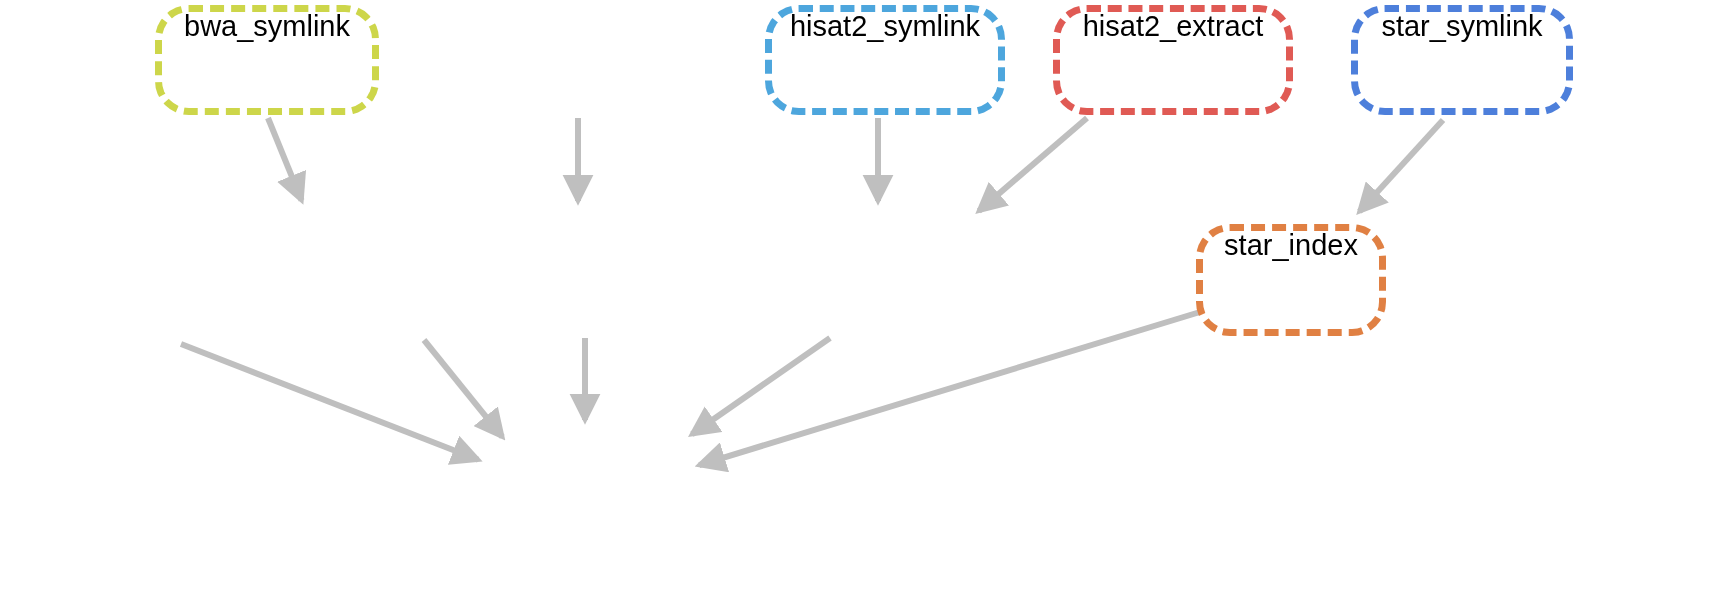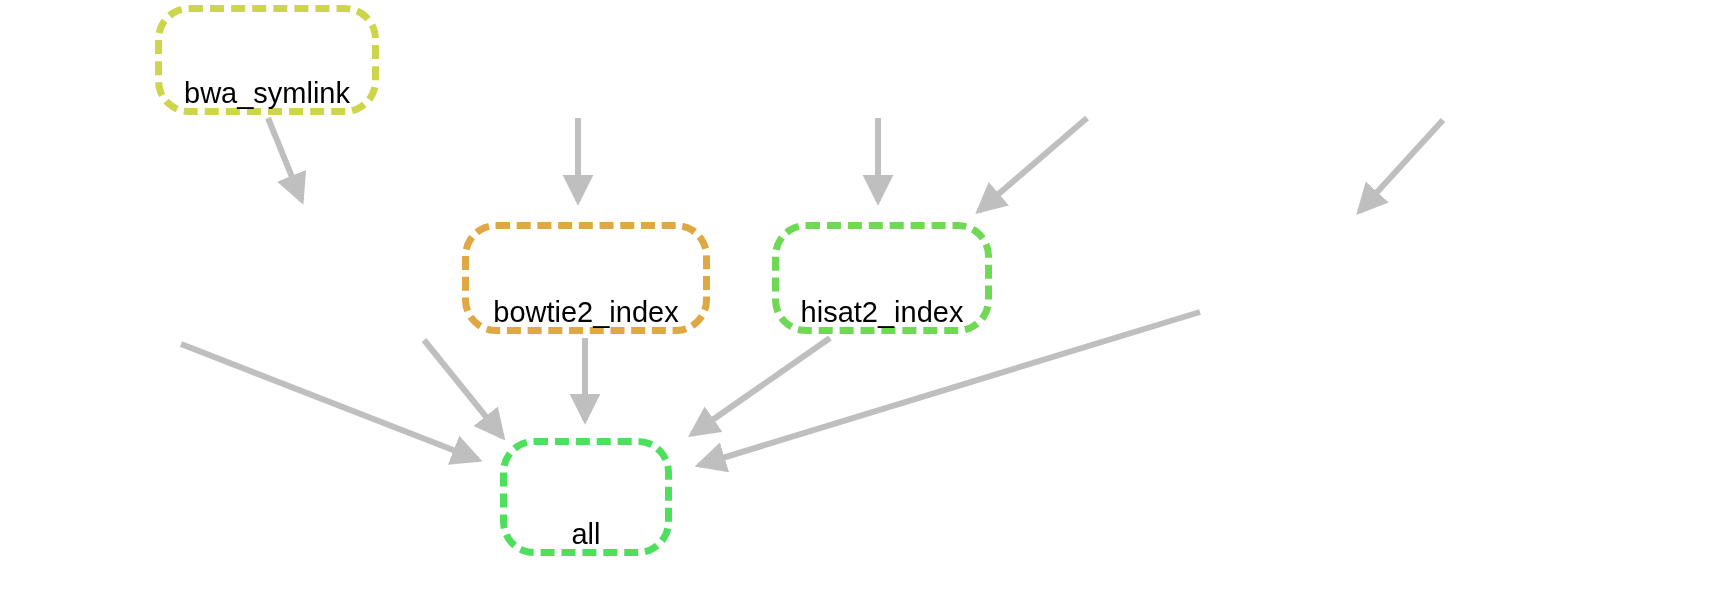--- a/index.html
+++ b/index.html
@@ -26,21 +26,21 @@
     height: 614px;
   }
   .dag-node {
     position: absolute;
     box-sizing: border-box;
     border-style: dashed;
     border-width: 7px;
     border-radius: 34px;
     background: transparent;
     display: flex;
-    align-items: flex-end;
+    align-items: flex-start;
     justify-content: center;
     z-index: 3;
   }
   .dag-node-label {
     font-family: "Liberation Sans", sans-serif;
     font-size: 29px;
     color: #000000;
     white-space: nowrap;
     letter-spacing: 0px;
     line-height: 1;
@@ -70,31 +70,34 @@
         <line x1="830" y1="338" x2="691.9441602099372" y2="434.27578301149117" stroke="#bfbfbf" stroke-width="6" marker-end="url(#arrowhead)"></line>
         <line x1="1200" y1="312" x2="699.2577325744793" y2="465.03148598304114" stroke="#bfbfbf" stroke-width="6" marker-end="url(#arrowhead)"></line>
       </g>
   </svg>
 
   <div class="dag-node" style="left: 155px; top: 5px; width: 224px; height: 110px; border-color: rgb(205, 214, 74);">
     <span class="dag-node-label">bwa_symlink</span>
   </div>
 
 
+  <div class="dag-node" style="left: 765px; top: 5px; width: 240px; height: 110px; border-color: rgb(77, 166, 221);">
+    <span class="dag-node-label">hisat2_symlink</span>
+  </div>
+
+  <div class="dag-node" style="left: 1053px; top: 5px; width: 240px; height: 110px; border-color: rgb(224, 90, 84);">
+    <span class="dag-node-label">hisat2_extract</span>
+  </div>
+
+  <div class="dag-node" style="left: 1351px; top: 5px; width: 222px; height: 110px; border-color: rgb(77, 127, 219);">
+    <span class="dag-node-label">star_symlink</span>
+  </div>
 
 
 
 
 
-  <div class="dag-node" style="left: 462px; top: 222px; width: 248px; height: 112px; border-color: rgb(223, 168, 68);">
-    <span class="dag-node-label">bowtie2_index</span>
+  <div class="dag-node" style="left: 1196px; top: 224px; width: 190px; height: 112px; border-color: rgb(224, 128, 67);">
+    <span class="dag-node-label">star_index</span>
   </div>
 
-  <div class="dag-node" style="left: 772px; top: 222px; width: 220px; height: 112px; border-color: rgb(111, 216, 84);">
-    <span class="dag-node-label">hisat2_index</span>
-  </div>
-
-
-  <div class="dag-node" style="left: 500px; top: 438px; width: 172px; height: 118px; border-color: rgb(78, 224, 92);">
-    <span class="dag-node-label">all</span>
-  </div>
 
 </div>
 
 </body></html>

